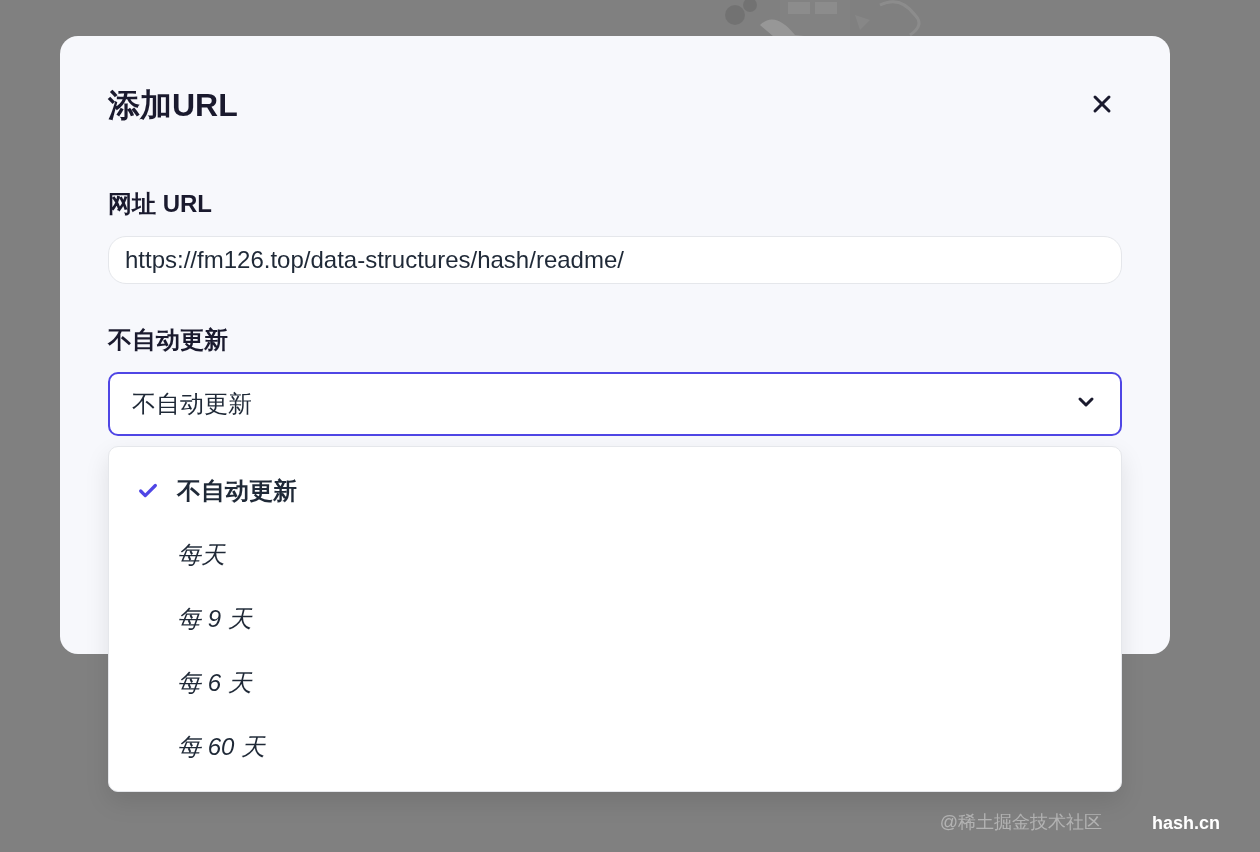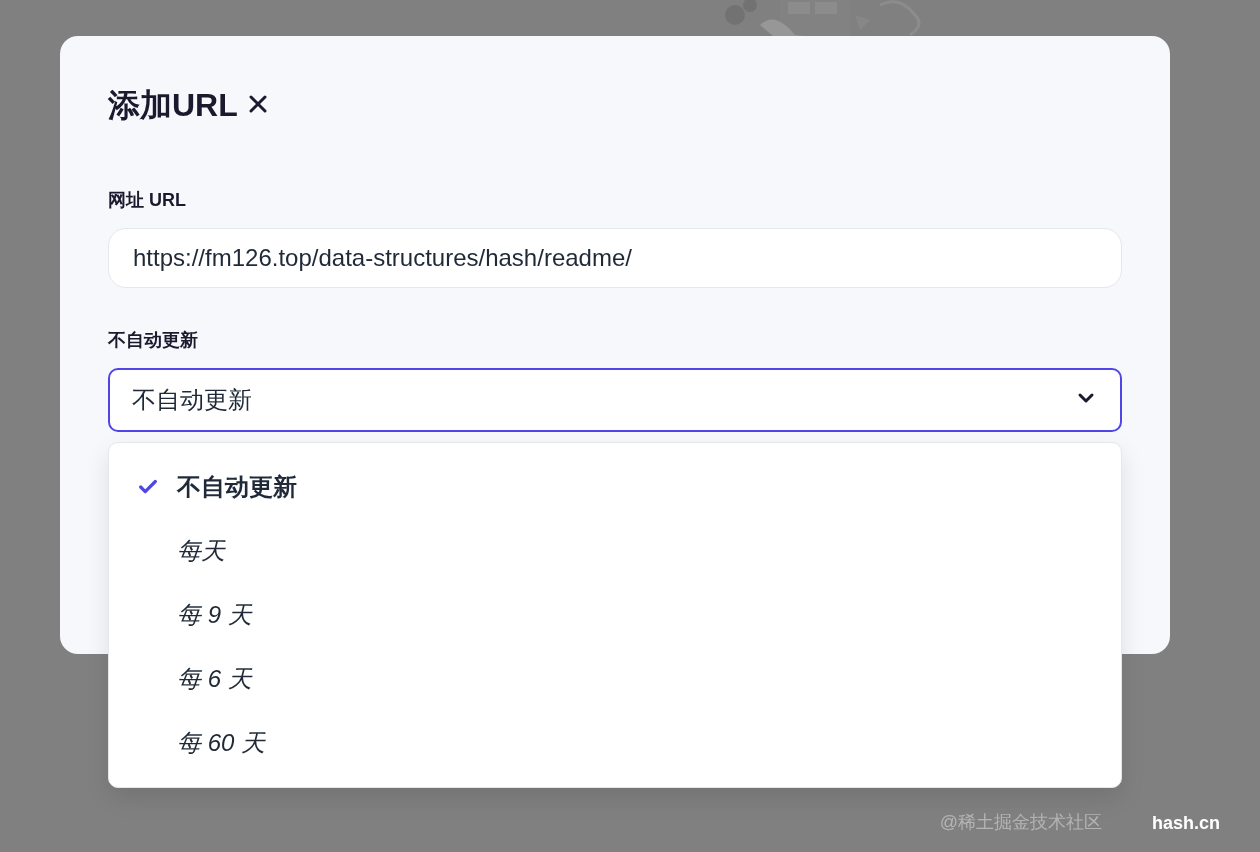--- a/index.html
+++ b/index.html
@@ -28,20 +28,21 @@
       top: 36px;
       left: 60px;
       width: 1110px;
       height: 618px;
       background: #f7f8fc;
       border-radius: 18px;
       padding: 48px 48px 0 48px;
     }
     .modal-header {
       display: flex;
+      justify-content: space-between;
       align-items: center;
       margin-bottom: 60px;
     }
     .modal-title {
       font-size: 32px;
       font-weight: 700;
       color: #1a1a2e;
     }
     .close-btn {
       width: 40px;
@@ -53,33 +54,33 @@
       color: #1a1a2e;
     }
     .close-btn svg {
       width: 24px;
       height: 24px;
     }
     .form-group {
       margin-bottom: 40px;
     }
     .form-label {
-      font-size: 18px;
+      font-size: 24px;
       font-weight: 700;
       color: #1a1a2e;
       display: block;
       margin-bottom: 16px;
     }
     .url-input {
       width: 100%;
-      height: 60px;
+      height: 48px;
       background: #ffffff;
       border: 1px solid #e5e7eb;
       border-radius: 18px;
-      padding: 0 24px;
+      padding: 0 16px;
       font-size: 24px;
       color: #1f2937;
       outline: none;
     }
     .select-wrapper {
       position: relative;
       width: 100%;
     }
     .select-box {
       width: 100%;

